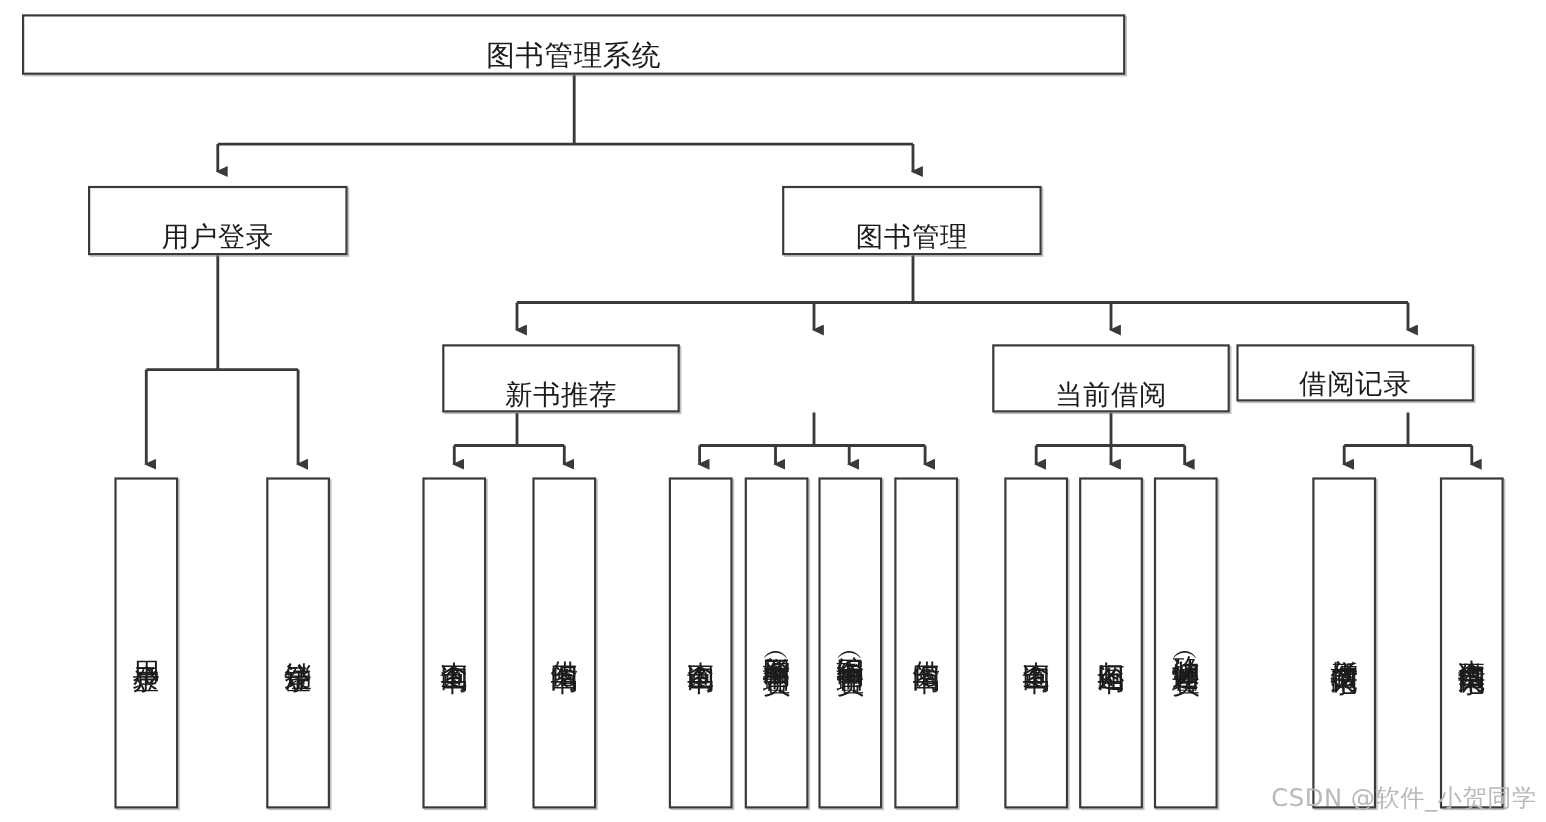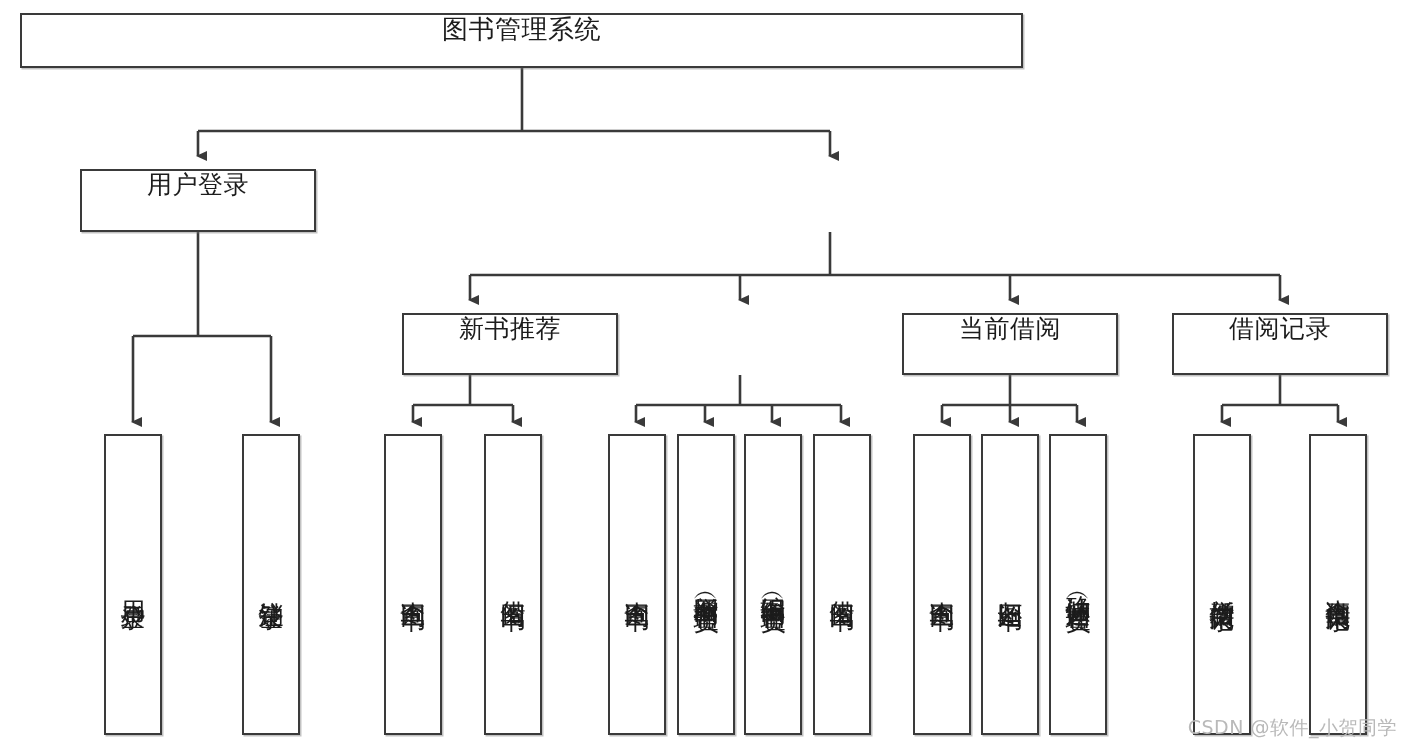--- a/index.html
+++ b/index.html
@@ -20,21 +20,21 @@
     width:1405px;
     height:747px;
     pointer-events:none;
   }
   .node{
     position:absolute;
     box-sizing:border-box;
     border:2.5px solid #3a3a3a;
     background:#ffffff;
     display:flex;
-    align-items:flex-start;
+    align-items:flex-end;
     justify-content:center;
     box-shadow:1.5px 1.5px 0 rgba(120,120,120,0.45);
   }
   .node .label{
     color:#1c1c1c;
     line-height:1.12;
     white-space:nowrap;
   }
   
   .node.h .label{
@@ -53,21 +53,21 @@
     font-size:25px;
     line-height:1.16;
     letter-spacing:2px;
     text-align:center;
     max-height:280px;
   }
   .watermark{
     position:absolute;
     right:8px;
     bottom:6px;
-    font-size:19px;
+    font-size:22px;
     color:#b9b9b9;
     letter-spacing:0.5px;
     user-select:none;
     white-space:nowrap;
   }
 </style>
 </head>
 <body>
 
 <div id="canvas">
@@ -122,28 +122,31 @@
     </g>
   </svg>
 
   <div class="node h root" style="left:20px; top:13px; width:1003px; height:55px;">
     <span class="label">图书管理系统</span>
   </div>
 
   <div class="node h" style="left:80px; top:169px; width:236px; height:63px;">
     <span class="label">用户登录</span>
   </div>
+  <div class="node h" style="left:711px; top:169px; width:236px; height:63px;">
+    <span class="label">图书管理</span>
+  </div>
 
   <div class="node h" style="left:362px; top:313px; width:216px; height:62px;margin-left:40px;">
     <span class="label">新书推荐</span>
   </div>
   <div class="node h" style="left:902px; top:313px; width:216px; height:62px;">
     <span class="label">当前借阅</span>
   </div>
-  <div class="node h" style="left:1172px; top:313px; width:216px; height:62px;">
+  <div class="node h" style="left:1124px; top:313px; width:216px; height:52px;">
     <span class="label">借阅记录</span>
   </div>
 
   <div class="node v" style="left:104px; top:434px; width:58px; height:301px;">
     <span class="label">用户登录</span>
   </div>
   <div class="node v" style="left:242px; top:434px; width:58px; height:301px;">
     <span class="label">注销登录</span>
   </div>
 

